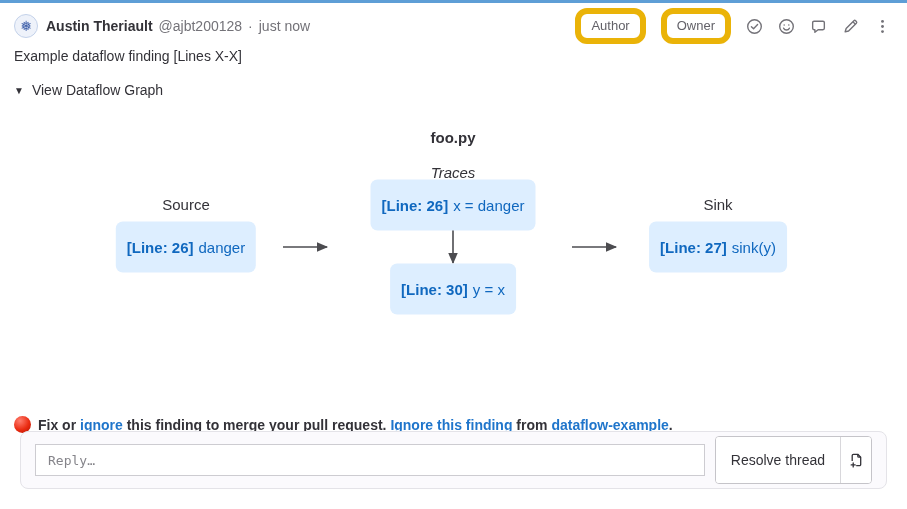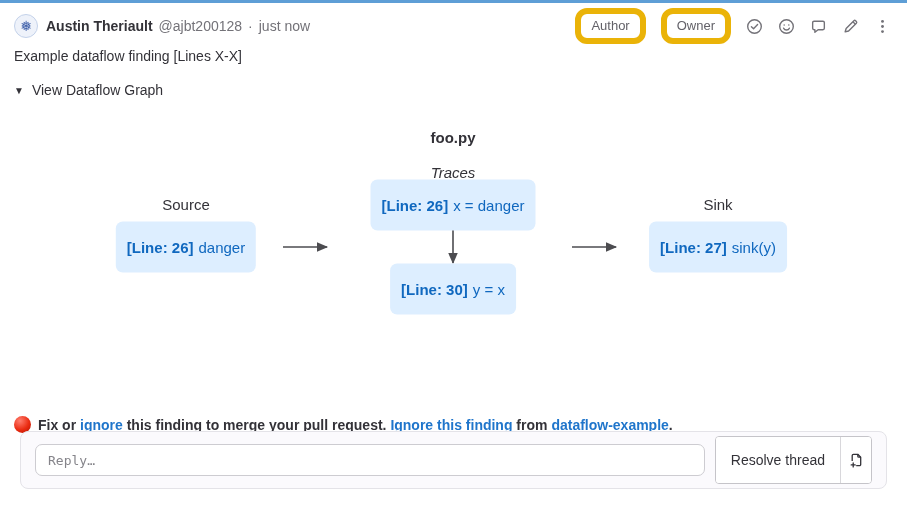--- a/index.html
+++ b/index.html
@@ -62,21 +62,21 @@
   .warning a, .link { color: #1f75cb; text-decoration: none; cursor: pointer; }
 
   
   .reply-bar {
     position: absolute; top: 431px; left: 20px; width: 867px; height: 58px;
     background: #fbfafd; border: 1px solid #e4e3e8; border-radius: 8px;
     display: flex; align-items: center; padding: 0 14px; gap: 10px;
   }
   .reply-input {
     flex: 1; height: 32px; background: #fff;
-    border: 1px solid #cdccd1; border-radius: 7px; padding: 0 12px;
+    border: 1px solid #cdccd1; border-radius: 0; padding: 0 12px;
     font-family: "DejaVu Sans Mono", monospace; font-size: 13px; color: #333238;
   }
   .reply-input::placeholder { color: #85848a; }
   .btn-group {
     display: flex; align-items: stretch; height: 48px; flex: none;
     border: 1px solid #c5c4c9; border-radius: 4px; background: #fff; overflow: hidden;
   }
   .btn-resolve {
     background: #fff; border: none; cursor: pointer; padding: 0 15px;
     font-family: "Liberation Sans", sans-serif; font-size: 14px; color: #333238;

